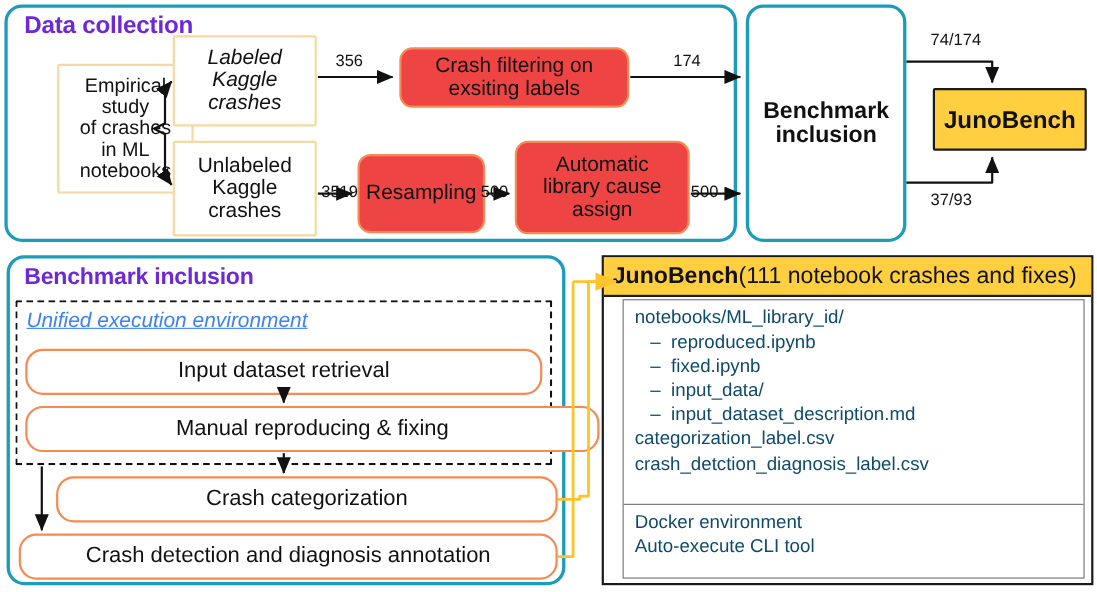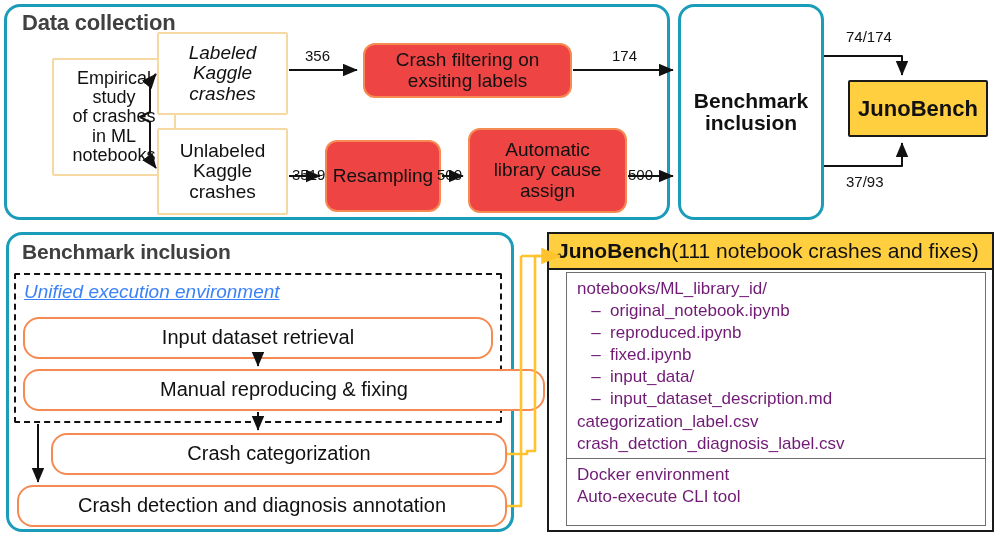--- a/index.html
+++ b/index.html
@@ -10,21 +10,21 @@
   }
   .stage{position:absolute;left:0;top:0;width:997px;height:538px;}
 
   
   .node{position:absolute;box-sizing:border-box;display:flex;
         align-items:center;justify-content:center;text-align:center;
         line-height:1.06;}
 
   
   .panel-teal{border:3.5px solid #1B9CB8;border-radius:16px;background:#fff;}
-  .panel-title{position:absolute;font-weight:bold;color:#404040;letter-spacing:-0.2px;}
+  .panel-title{position:absolute;font-weight:bold;color:#6d28d9;letter-spacing:-0.2px;}
 
   
   .box-cream{border:2.5px solid #F6D9A2;background:#fff;border-radius:2px;}
   
   .box-orange{border:2.5px solid #F58A52;background:#ef4444;border-radius:12px;}
   .box-orange-pill{border:2.5px solid #F58A52;background:#fff;border-radius:16px;}
   
   .box-yellow{border:2.5px solid #1a1a1a;background:#FFCF3F;border-radius:2px;
               font-weight:bold;}
   
@@ -36,21 +36,21 @@
   
   .juno-panel{position:absolute;box-sizing:border-box;border:2.5px solid #1a1a1a;
               background:#fff;}
   .juno-header{box-sizing:border-box;background:#FFCF3F;border-bottom:2.5px solid #1a1a1a;
                display:flex;align-items:center;padding-left:8px;white-space:nowrap;}
   .juno-header b{font-weight:bold;}
   .juno-inner{position:absolute;box-sizing:border-box;border:1.5px solid #6f6f6f;
               background:#fff;}
   .juno-sec{box-sizing:border-box;padding:5px 0 5px 10px;color:#3a3a3a;}
   .juno-sec.divider{border-top:1.5px solid #6f6f6f;}
-  .juno-line{white-space:pre;line-height:1.30;font-size:17px;color:#701a75;}
+  .juno-line{white-space:pre;line-height:1.30;font-size:17px;color:#0c4a6e;}
 
   svg.overlay{position:absolute;left:0;top:0;width:997px;height:538px;
               pointer-events:none;}
 </style>
 </head>
 <body>
 
 <div class="stage">
 
   <div class="node panel-teal" style="left:4px;top:4px;width:666px;height:216px;"></div>
@@ -110,21 +110,20 @@
   <div class="juno-panel" style="left:547px;top:232px;width:447px;height:300px;">
     <div class="juno-header" style="height:36px;font-size:21px;">
       <b>JunoBench</b>
         <span> (111 notebook crashes and fixes)</span>
     </div>
   </div>
 
   <div class="juno-inner" style="left:566px;top:272px;width:420px;height:254px;">
     <div class="juno-sec" style="height:185px;">
       <div class="juno-line">notebooks/ML_library_id/</div>
-      <div class="juno-line">   –  original_notebook.ipynb</div>
       <div class="juno-line">   –  reproduced.ipynb</div>
       <div class="juno-line">   –  fixed.ipynb</div>
       <div class="juno-line">   –  input_data/</div>
       <div class="juno-line">   –  input_dataset_description.md</div>
       <div class="juno-line">categorization_label.csv</div>
       <div class="juno-line">crash_detction_diagnosis_label.csv</div>
     </div>
     <div class="juno-sec divider">
       <div class="juno-line">Docker environment</div>
       <div class="juno-line">Auto-execute CLI tool</div>

